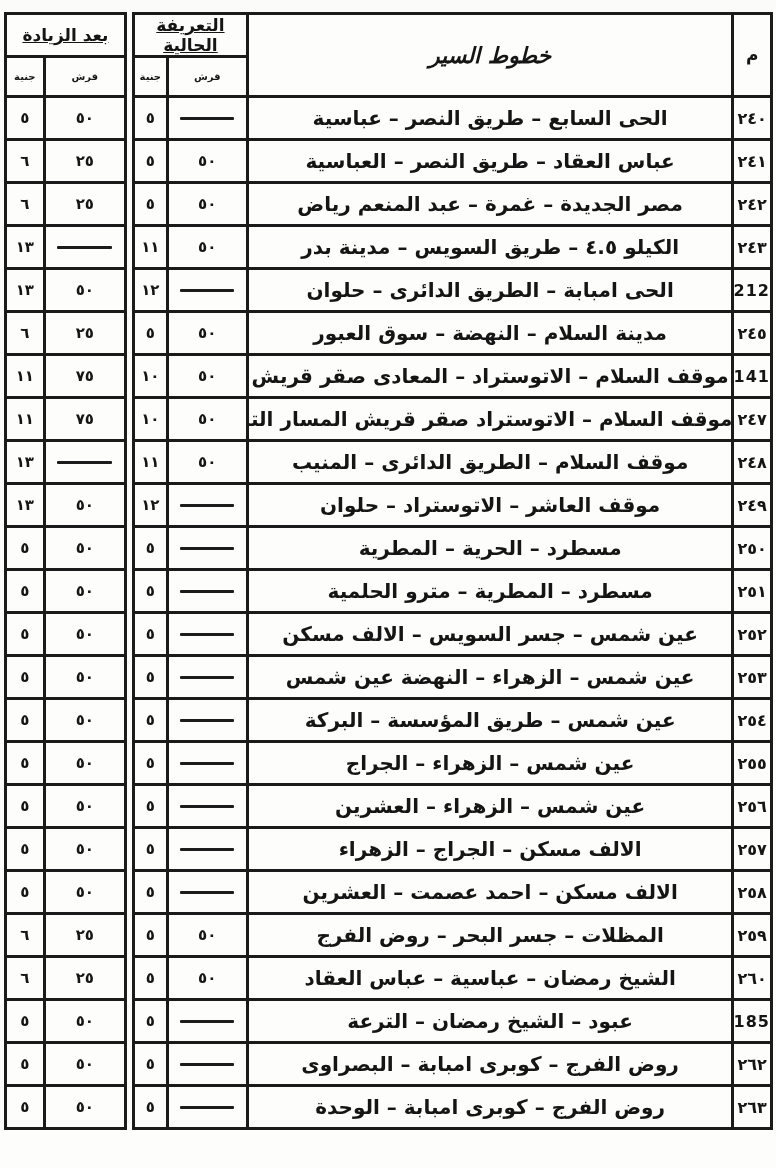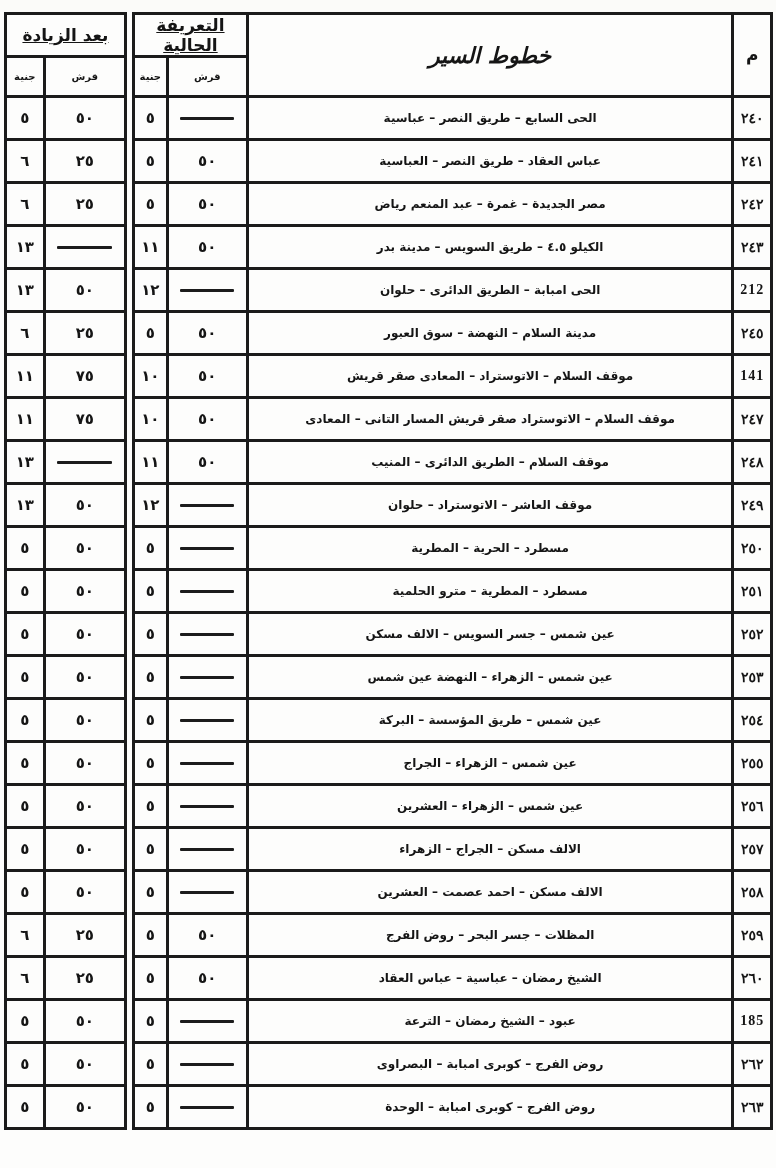--- a/index.html
+++ b/index.html
@@ -41,26 +41,26 @@
   td.gap, th.gap {
     border-top: none !important;
     border-bottom: none !important;
     background: #fdfdfc;
   }
   tr.hdr-group td { height: 37px; font-size: 17px; text-decoration: underline; }
   tr.hdr-sub td   { height: 37px; font-size: 10px; }
   th.routes-h { font-size: 22px; font-style: italic; }
   th.serial-h { font-size: 17px; }
   tbody tr.data-row td { height: 40px; }
-  td.serial { font-size: 14px; letter-spacing: 1px; font-family: Liberation Serif, serif; }
+  td.serial { font-size: 16px; letter-spacing: 1px; }
   td.route {
     text-align: right;
     padding-right: 11px;
     padding-left: 6px;
-    font-size: 12px;
+    font-size: 20px;
     white-space: nowrap;
   }
   td.num { font-size: 15px; }
   .dash {
     height: 3px;
     width: 70%;
     margin: 0 auto;
     background: #1c1c1c;
     border-radius: 1px;
   }

